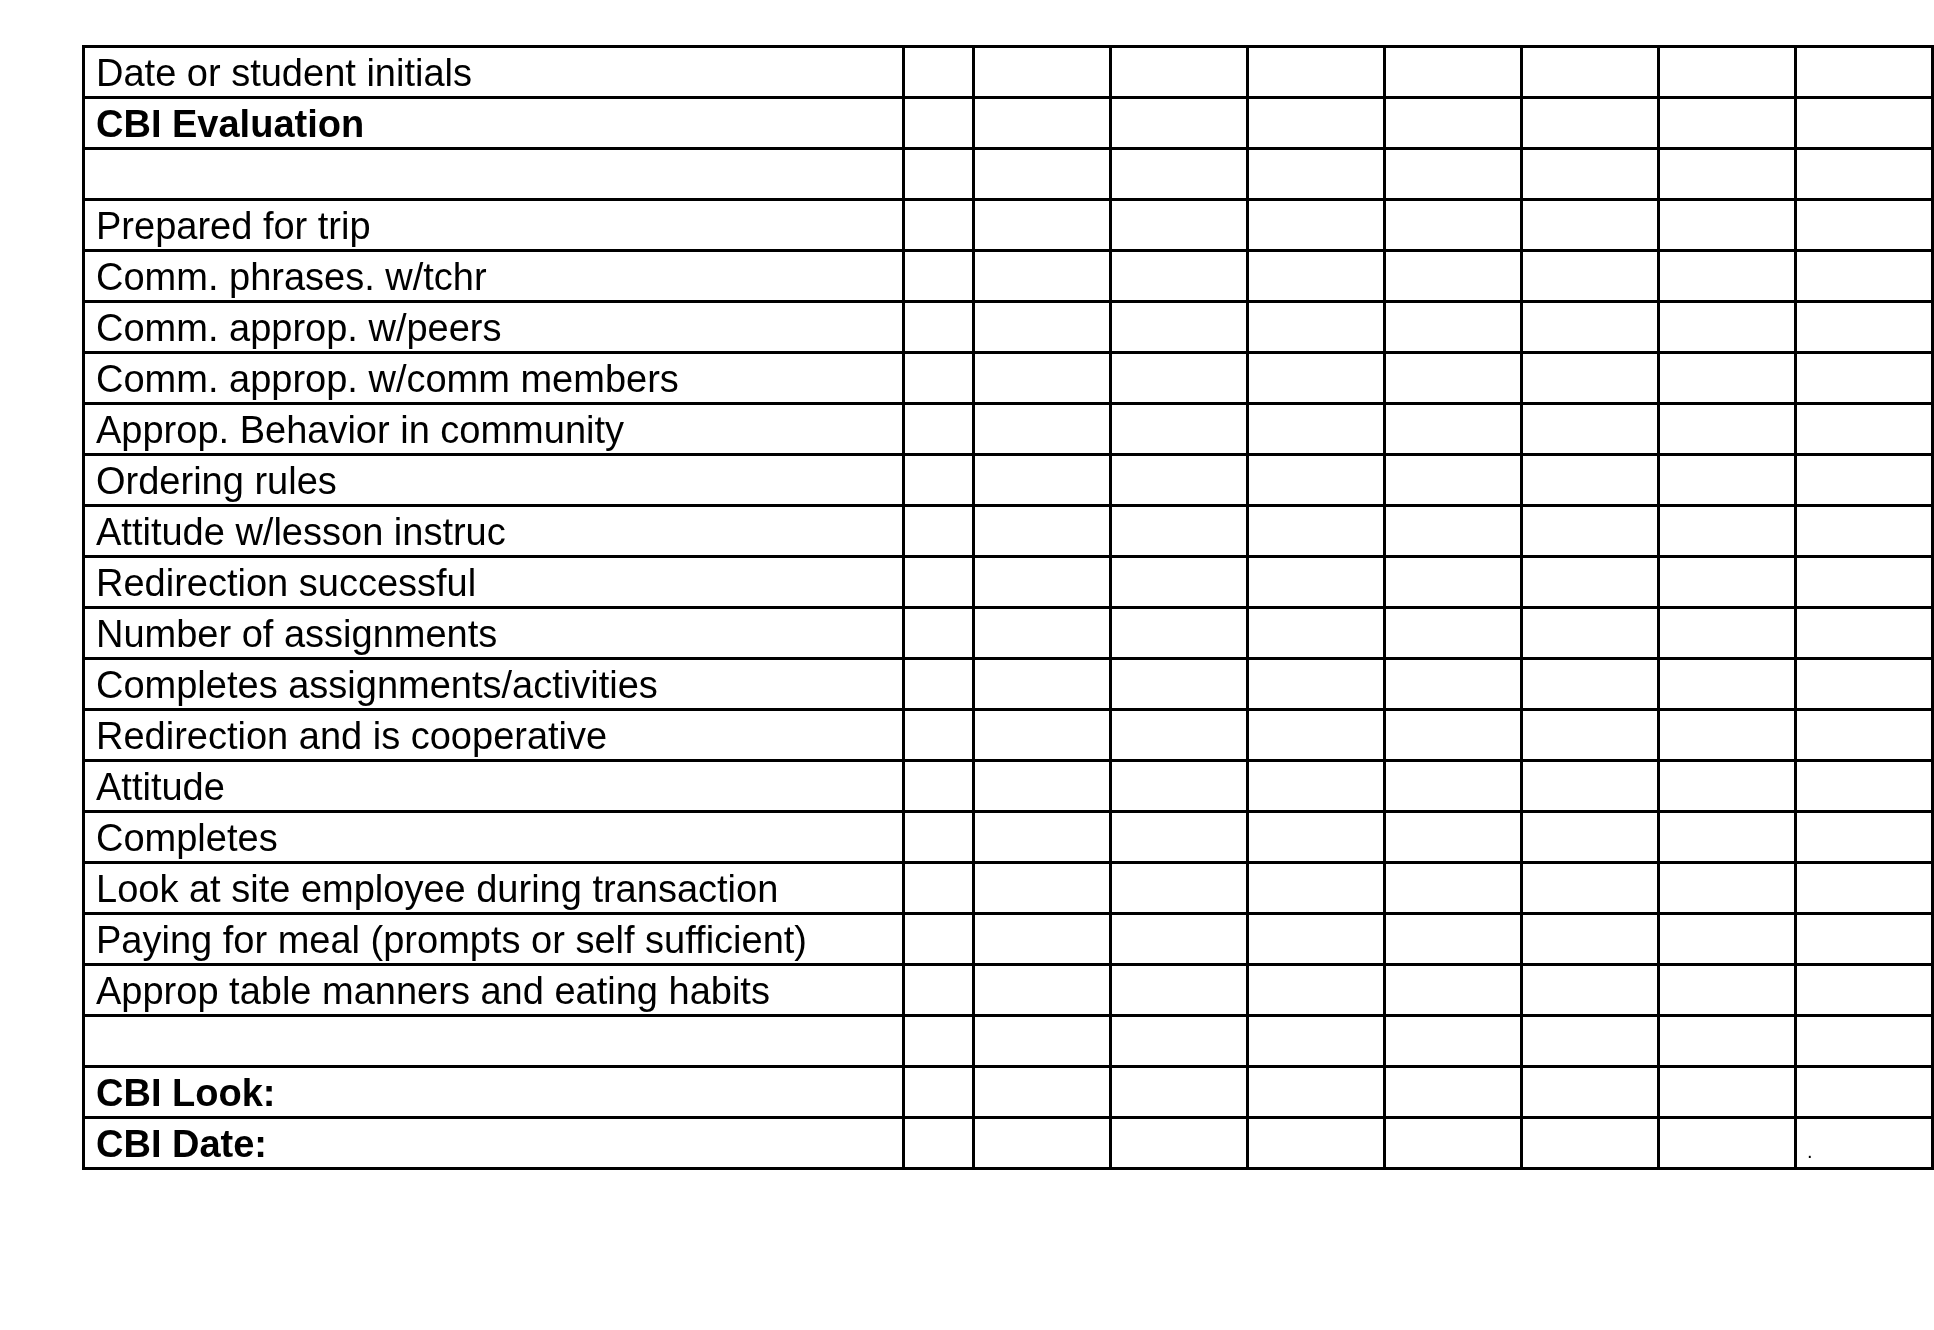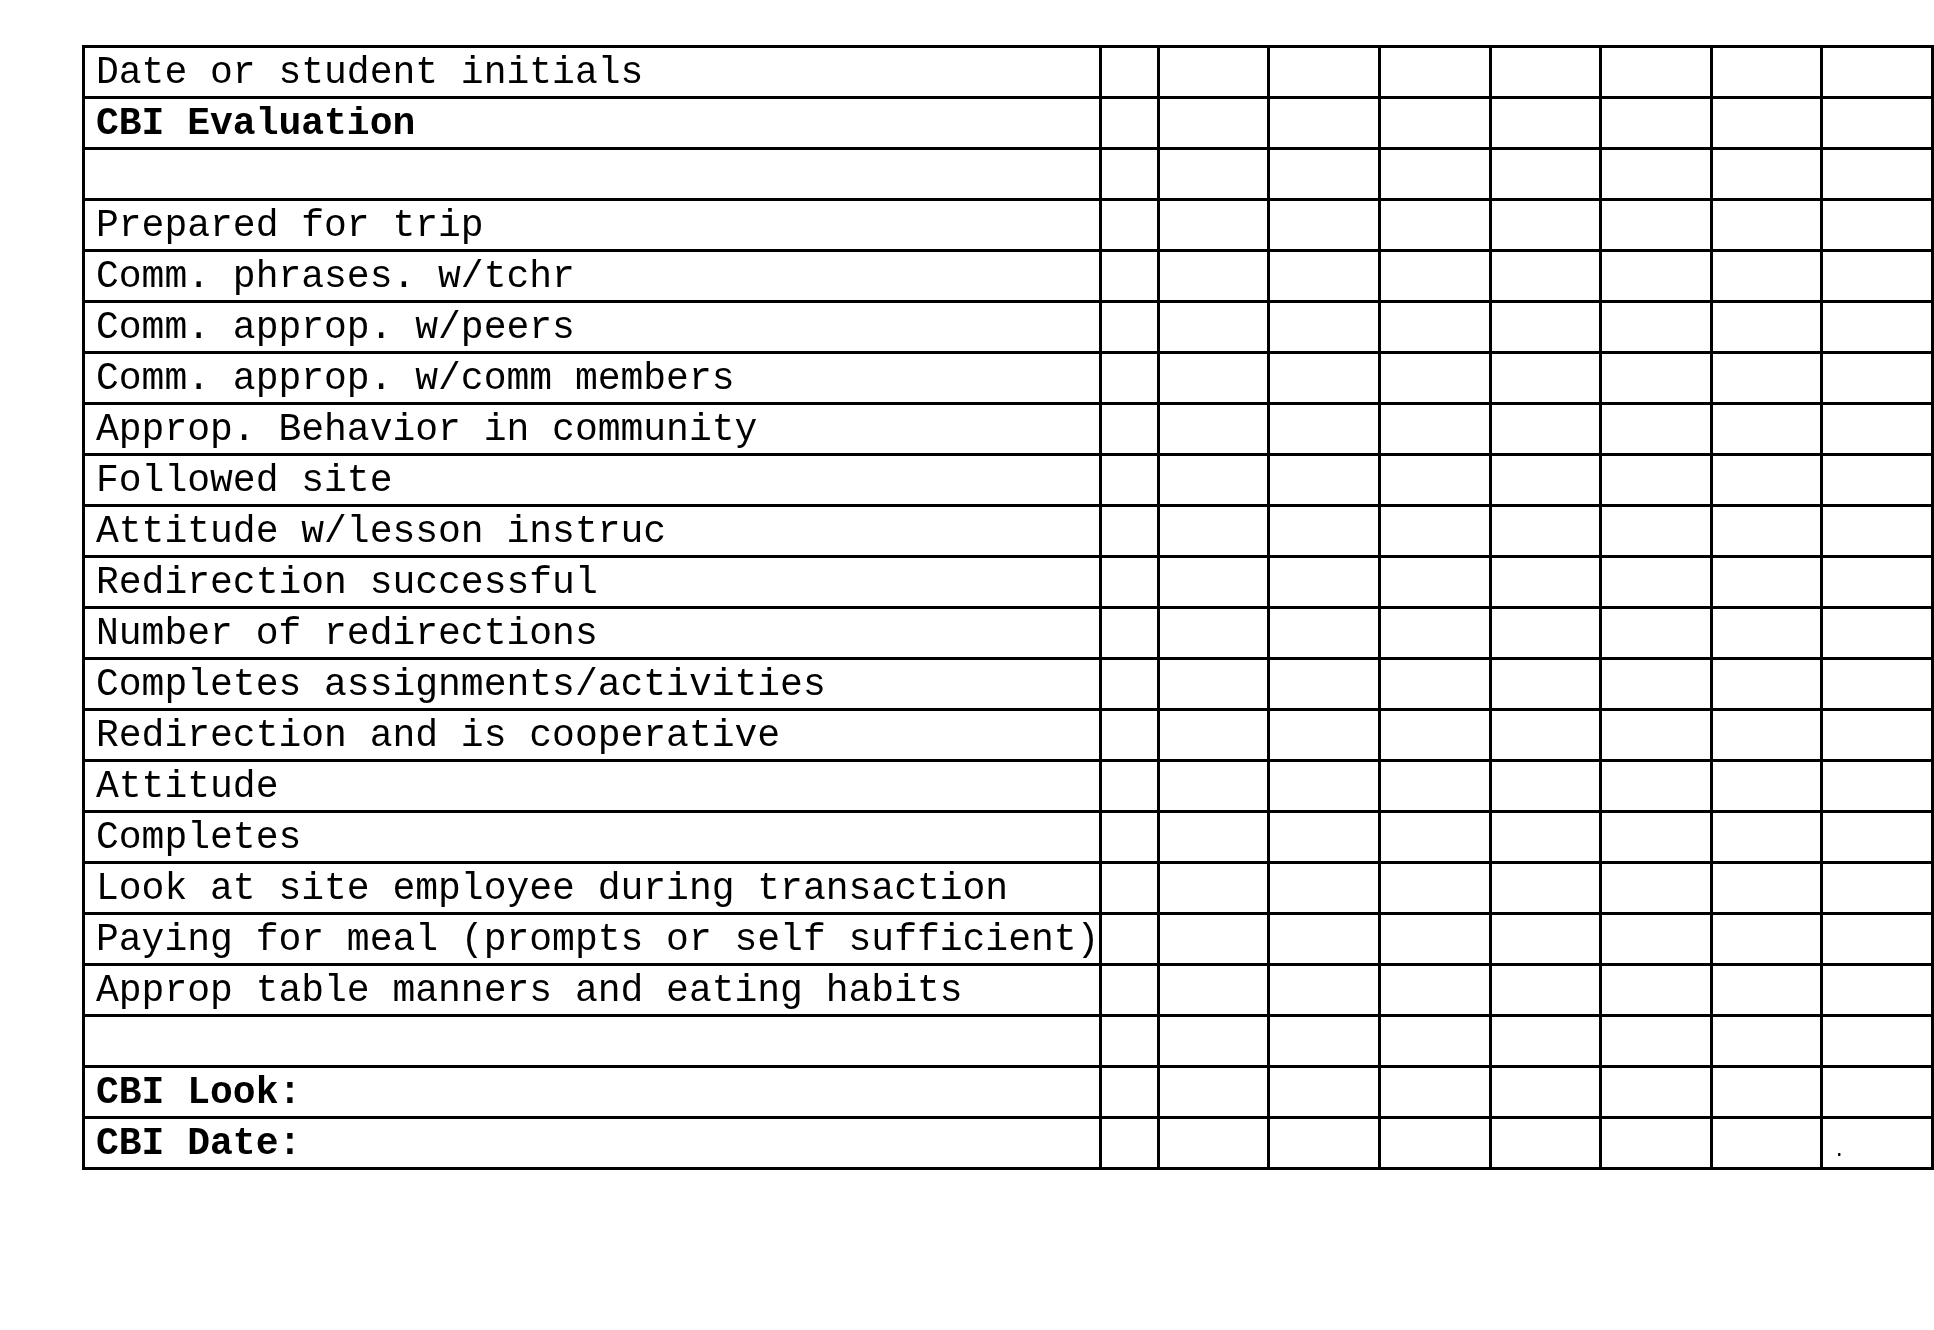--- a/index.html
+++ b/index.html
@@ -2,21 +2,21 @@
 <html><head>
 <meta charset="utf-8">
 <style>
   html, body { margin: 0; padding: 0; background: #ffffff; }
   body { width: 1934px; height: 1330px; position: relative; overflow: hidden; }
   .sheet {
     position: absolute;
     left: 82px; top: 45px;
     border-collapse: collapse;
     table-layout: fixed;
-    font-family: Liberation Mono, monospace;
+    font-family: Liberation Sans, sans-serif;
     color: #000000;
   }
   .sheet td {
     border: 3.5px solid #000000;
     height: 44px;
     padding: 0 0 4px 11px;
     vertical-align: bottom;
     font-size: 38px;
     line-height: 38px;
     white-space: nowrap;
@@ -130,21 +130,21 @@
         <td class="cell"></td>
         <td class="cell"></td>
         <td class="cell"></td>
         <td class="cell"></td>
         <td class="cell"></td>
         <td class="cell"></td>
         <td class="cell"></td>
         <td class="cell"></td>
       </tr>
       <tr>
-        <td class="label">Followed site</td>
+        <td class="label">Ordering rules</td>
         <td class="cell"></td>
         <td class="cell"></td>
         <td class="cell"></td>
         <td class="cell"></td>
         <td class="cell"></td>
         <td class="cell"></td>
         <td class="cell"></td>
         <td class="cell"></td>
       </tr>
       <tr>
@@ -163,21 +163,21 @@
         <td class="cell"></td>
         <td class="cell"></td>
         <td class="cell"></td>
         <td class="cell"></td>
         <td class="cell"></td>
         <td class="cell"></td>
         <td class="cell"></td>
         <td class="cell"></td>
       </tr>
       <tr>
-        <td class="label">Number of redirections</td>
+        <td class="label">Number of assignments</td>
         <td class="cell"></td>
         <td class="cell"></td>
         <td class="cell"></td>
         <td class="cell"></td>
         <td class="cell"></td>
         <td class="cell"></td>
         <td class="cell"></td>
         <td class="cell"></td>
       </tr>
       <tr>

